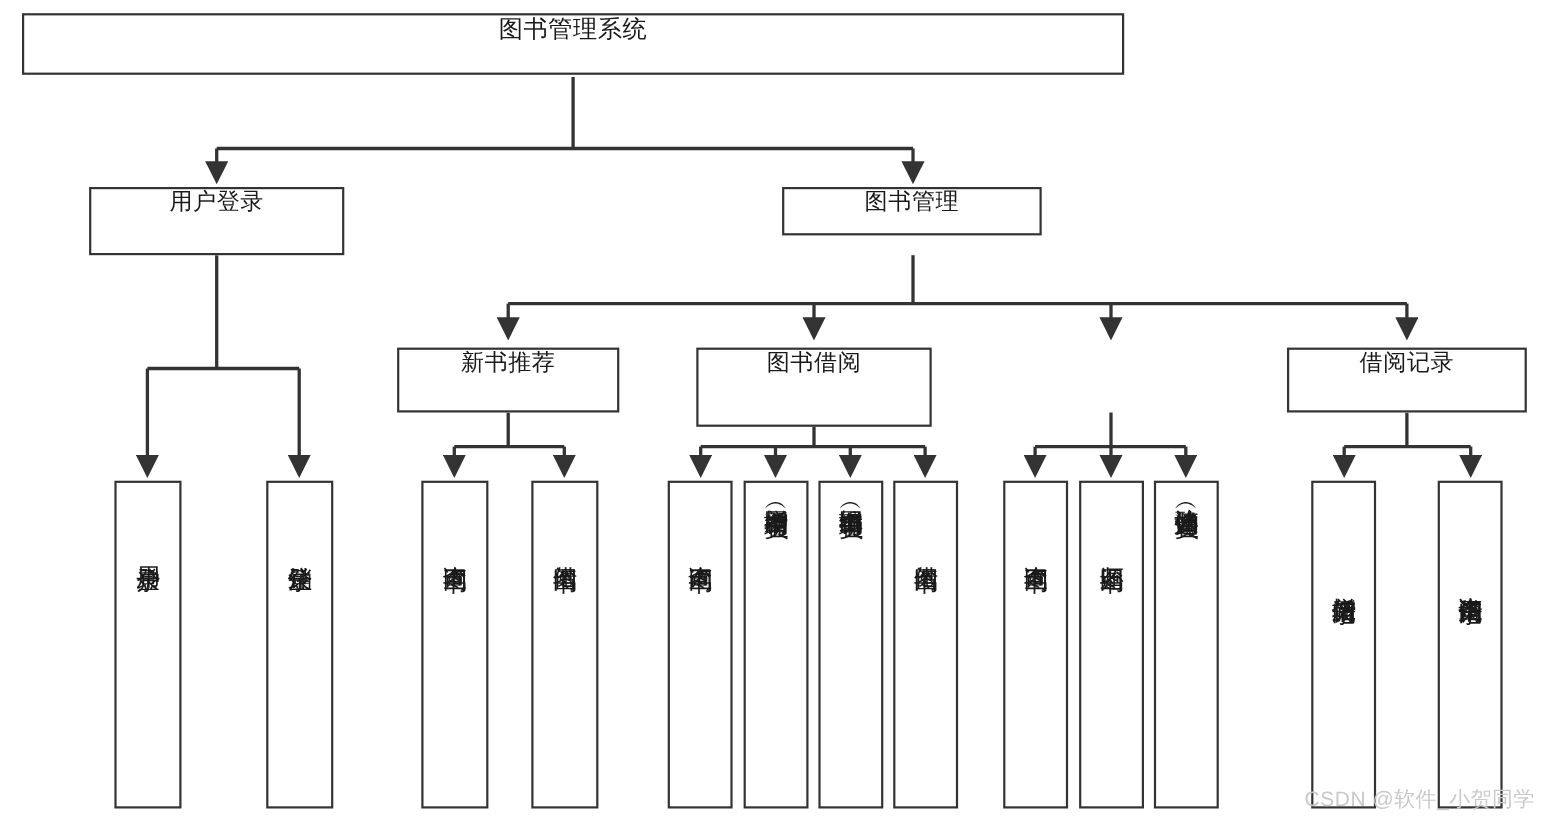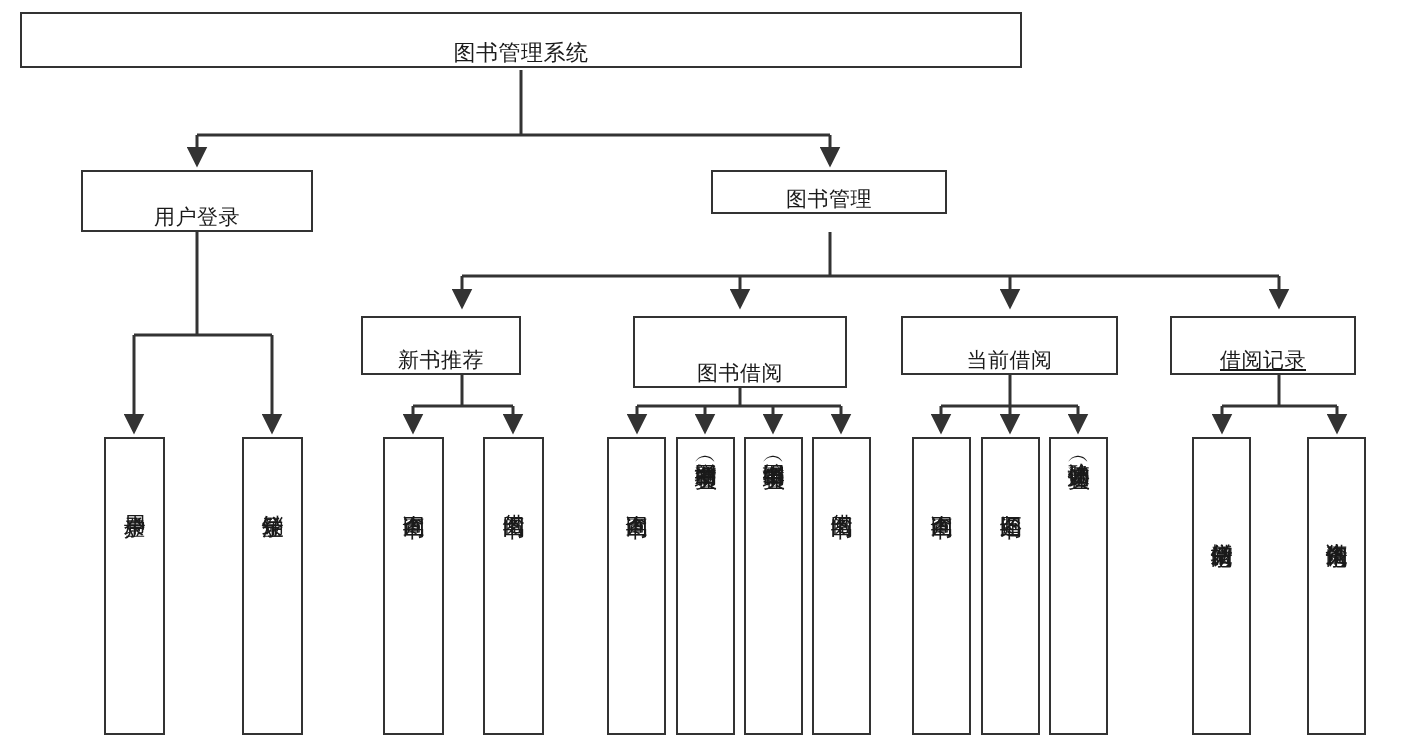--- a/index.html
+++ b/index.html
@@ -24,21 +24,21 @@
     width: 1405px;
     height: 747px;
     pointer-events: none;
   }
   .node {
     position: absolute;
     box-sizing: border-box;
     background: #ffffff;
     border: 2px solid #333333;
     display: flex;
-    align-items: flex-end;
+    align-items: flex-start;
     justify-content: center;
     color: #1a1a1a;
   }
   .node .lbl {
     display: block;
     text-align: center;
     line-height: 1.18;
     white-space: nowrap;
   }
   
@@ -141,30 +141,27 @@
     <span class="lbl">图书管理系统</span>
   </div>
 
   <div class="node horiz" style="left:81px; top:170px; width:232px; height:62px;">
     <span class="lbl">用户登录</span>
   </div>
   <div class="node horiz" style="left:711px; top:170px; width:236px; height:44px;">
     <span class="lbl">图书管理</span>
   </div>
 
-  <div class="node horiz" style="left:361px; top:316px; width:160px; height:59px;">
+  <div class="node horiz" style="left:361px; top:316px; width:202px; height:59px;">
     <span class="lbl">新书推荐</span>
   </div>
   <div class="node horiz" style="left:633px; top:316px; width:214px; height:72px;">
     <span class="lbl">图书借阅</span>
   </div>
-  <div class="node horiz" style="left:901px; top:316px; width:217px; height:59px;">
-    <span class="lbl">当前借阅</span>
-  </div>
-  <div class="node horiz" style="left:1170px; top:316px; width:186px; height:59px;text-decoration:underline;">
+  <div class="node horiz" style="left:1170px; top:316px; width:218px; height:59px;">
     <span class="lbl">借阅记录</span>
   </div>
 
   <div class="node vert mid" style="left:104px; top:437px; width:61px; height:298px;">
     <span class="lbl">用户登录</span>
   </div>
   <div class="node vert mid" style="left:242px; top:437px; width:61px; height:298px;">
     <span class="lbl">注销登录</span>
   </div>
 
@@ -198,14 +195,15 @@
     <span class="lbl">确认归还（管理员）</span>
   </div>
 
   <div class="node vert midlow" style="left:1192px; top:437px; width:59px; height:298px;">
     <span class="lbl">新增借阅记录</span>
   </div>
   <div class="node vert midlow" style="left:1307px; top:437px; width:59px; height:298px;">
     <span class="lbl">查询借阅记录</span>
   </div>
 
+  <div class="watermark">CSDN @软件_小贺同学</div>
 
 </div>
 
 </body></html>

